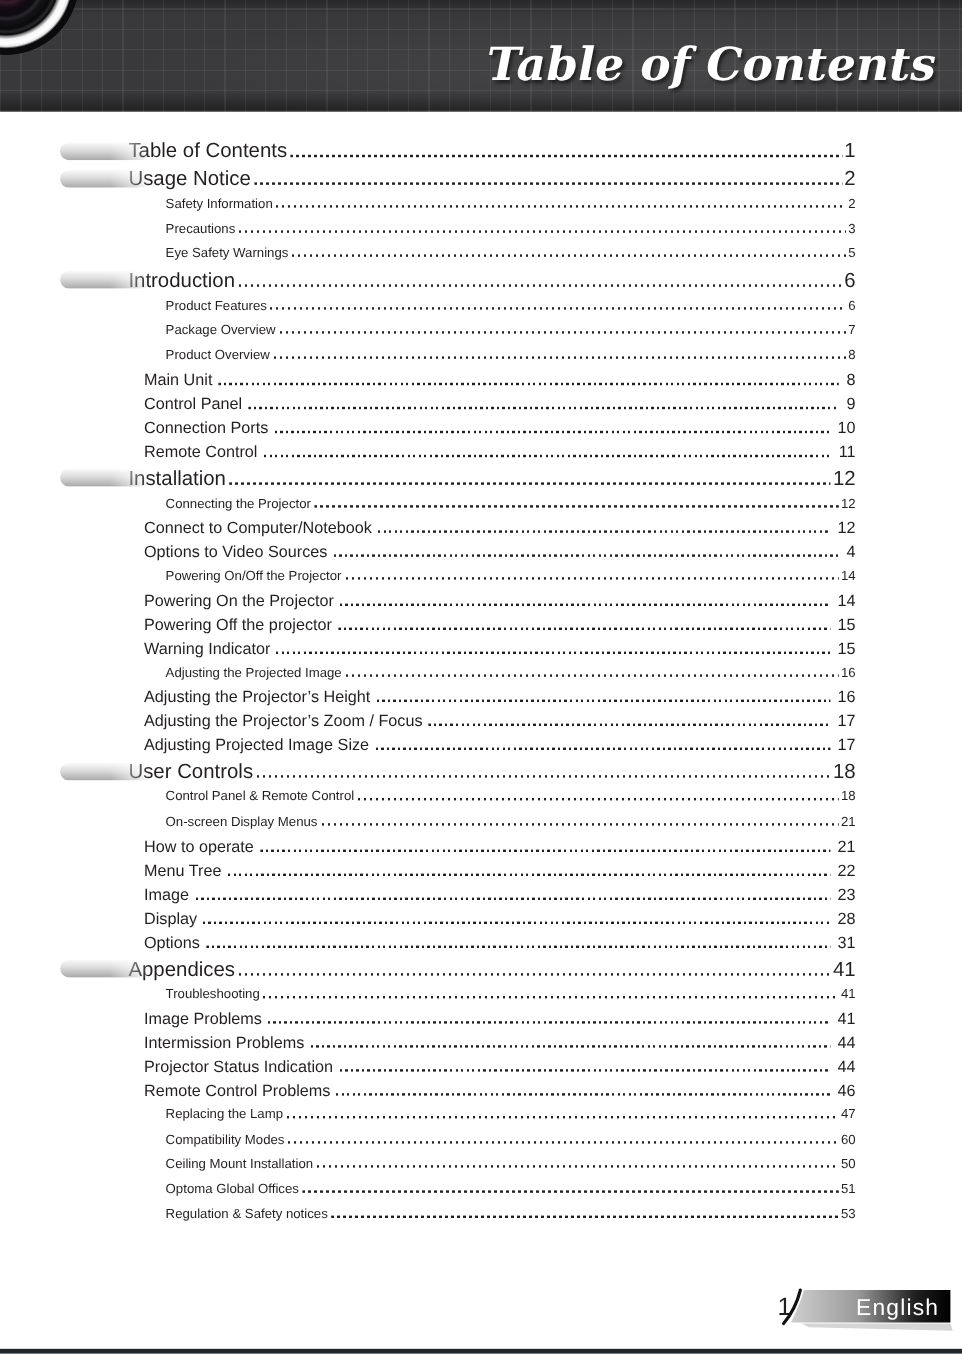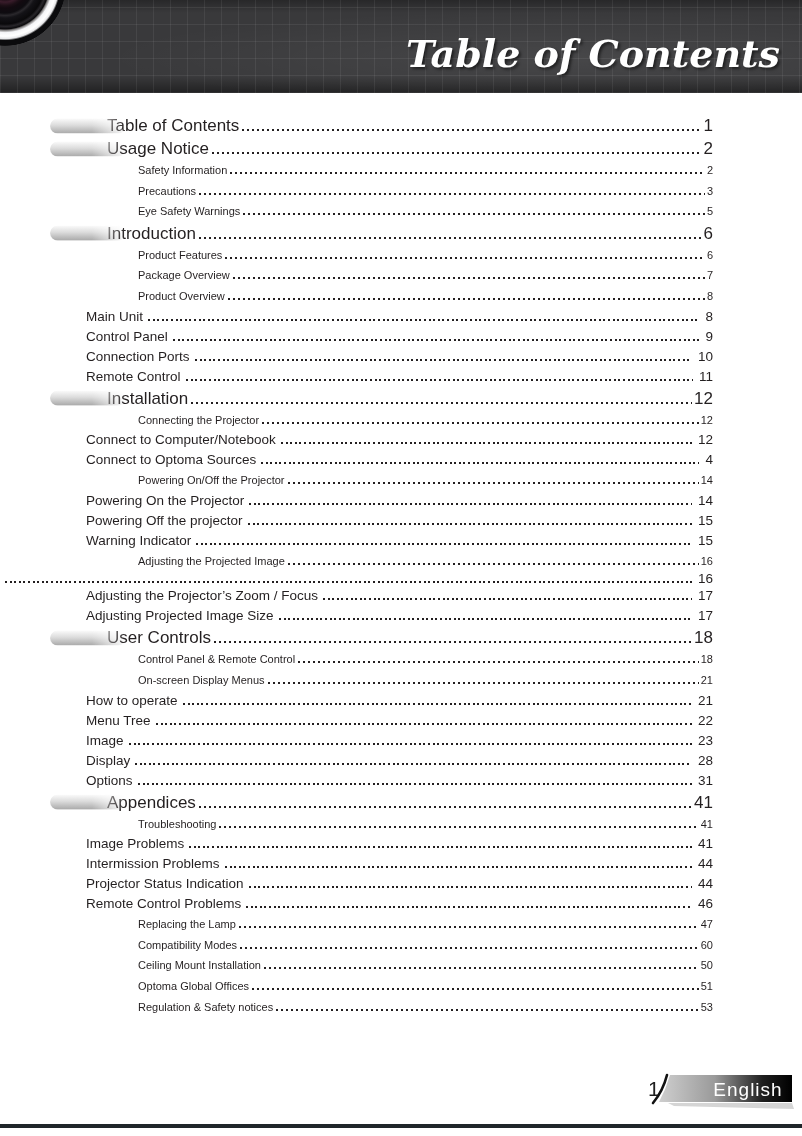--- a/index.html
+++ b/index.html
@@ -74,21 +74,21 @@
     height:2px;
     margin:0 2px 1px 3px;
     background-image:repeating-linear-gradient(90deg, #231f20 0 2px, rgba(0,0,0,0) 2px 5px);
     background-repeat:repeat-x;
   }
   .l1{ font-size:17px; }
   .l1 .label{ line-height:23px; padding-left:107px; }
   .l2{ font-size:11px; }
   .l2 .label{ line-height:20.6px; padding-left:138px; }
   .l3{ font-size:13.5px; }
-  .l3 .label{ line-height:20px; padding-left:86px; }
+  .l3 .label{ line-height:20px; padding-left:120px; }
   .l3 .leader{ margin-left:5px; background-image:repeating-linear-gradient(90deg, #231f20 0 2px, rgba(0,0,0,0) 2px 4.6px); }
   .l3 .page{ margin-left:4px; }
 
   .pill{
     position:absolute;
     left:50px;top:50%;
     width:76px;height:15px;
     transform:translateY(-50%);
     border-radius:8px;
     background:linear-gradient(180deg,#fbfbfb 0%,#dcdcdc 45%,#a9a9a9 100%);
@@ -191,21 +191,21 @@
       <span class="label">Connecting the Projector</span>
       <span class="leader"></span>
       <span class="page">12</span>
     </div>
     <div class="row l3">
       <span class="label">Connect to Computer/Notebook</span>
       <span class="leader"></span>
       <span class="page">12</span>
     </div>
     <div class="row l3">
-      <span class="label">Connect to Optoma Sources</span>
+      <span class="label">Options to Video Sources</span>
       <span class="leader"></span>
       <span class="page">4</span>
     </div>
     <div class="row l2">
       <span class="label">Powering On/Off the Projector</span>
       <span class="leader"></span>
       <span class="page">14</span>
     </div>
     <div class="row l3">
       <span class="label">Powering On the Projector</span>
@@ -221,20 +221,21 @@
       <span class="label">Warning Indicator</span>
       <span class="leader"></span>
       <span class="page">15</span>
     </div>
     <div class="row l2">
       <span class="label">Adjusting the Projected Image</span>
       <span class="leader"></span>
       <span class="page">16</span>
     </div>
     <div class="row l3">
+      <span class="label">Adjusting the Projector’s Height</span>
       <span class="leader"></span>
       <span class="page">16</span>
     </div>
     <div class="row l3">
       <span class="label">Adjusting the Projector’s Zoom / Focus</span>
       <span class="leader"></span>
       <span class="page">17</span>
     </div>
     <div class="row l3">
       <span class="label">Adjusting Projected Image Size</span>

